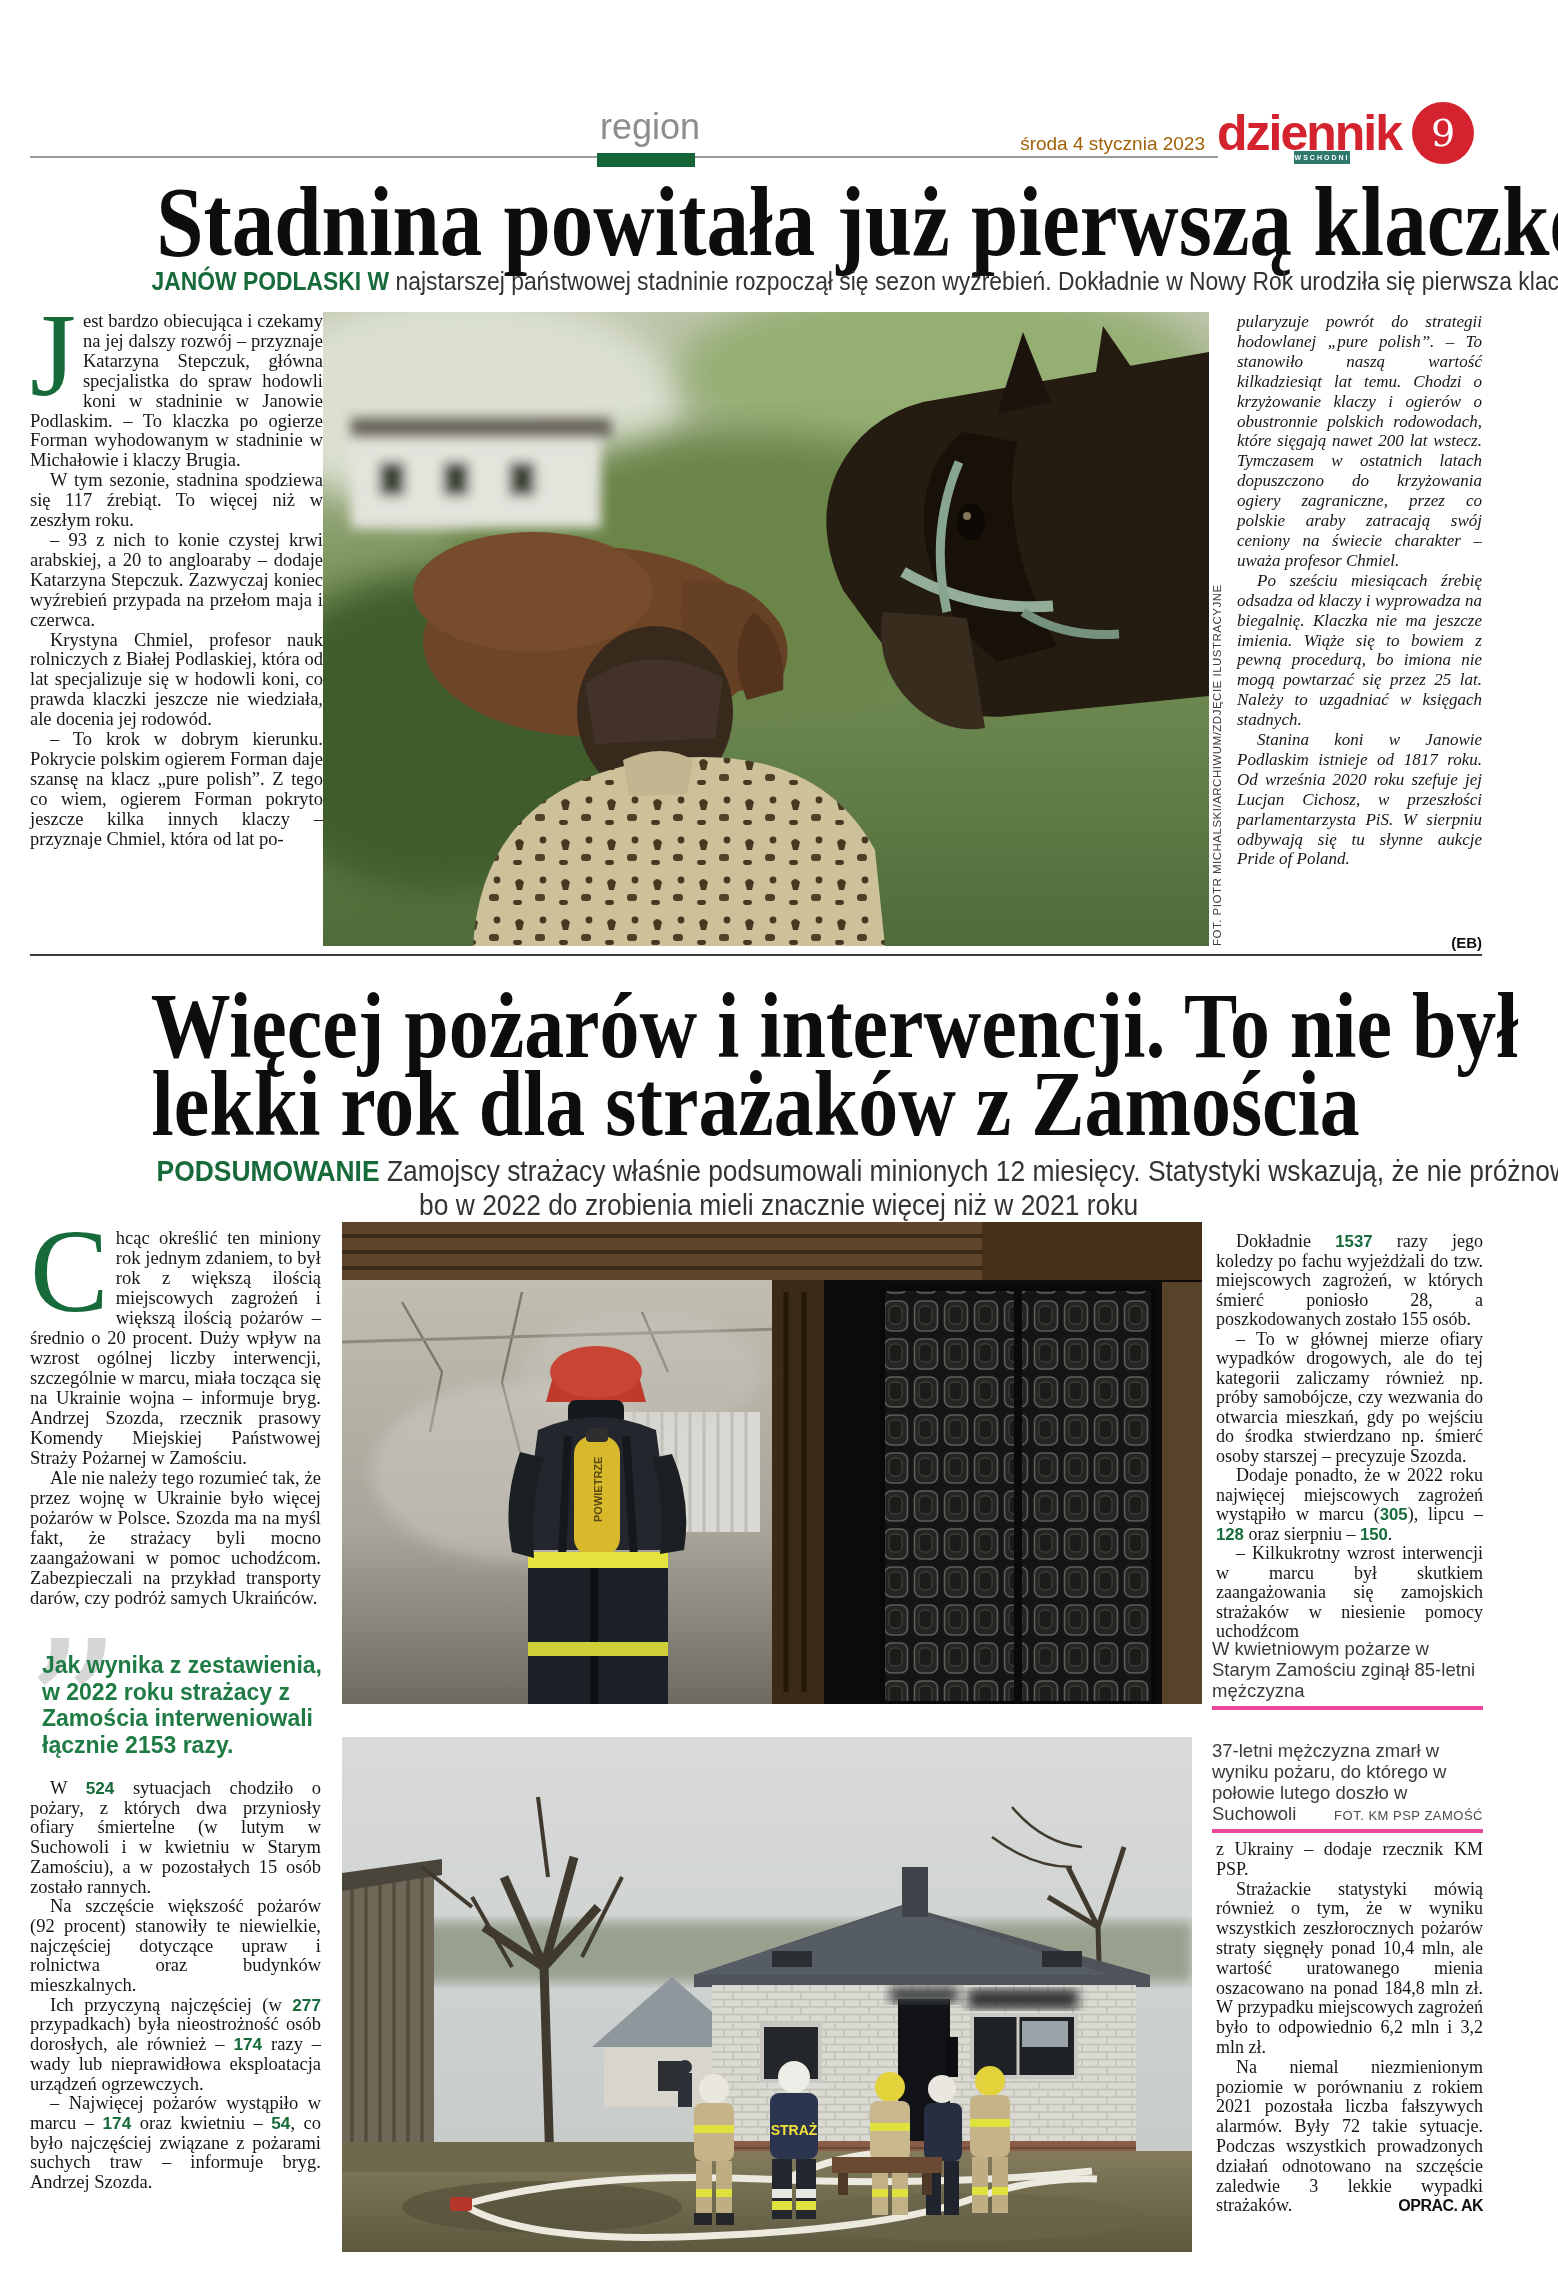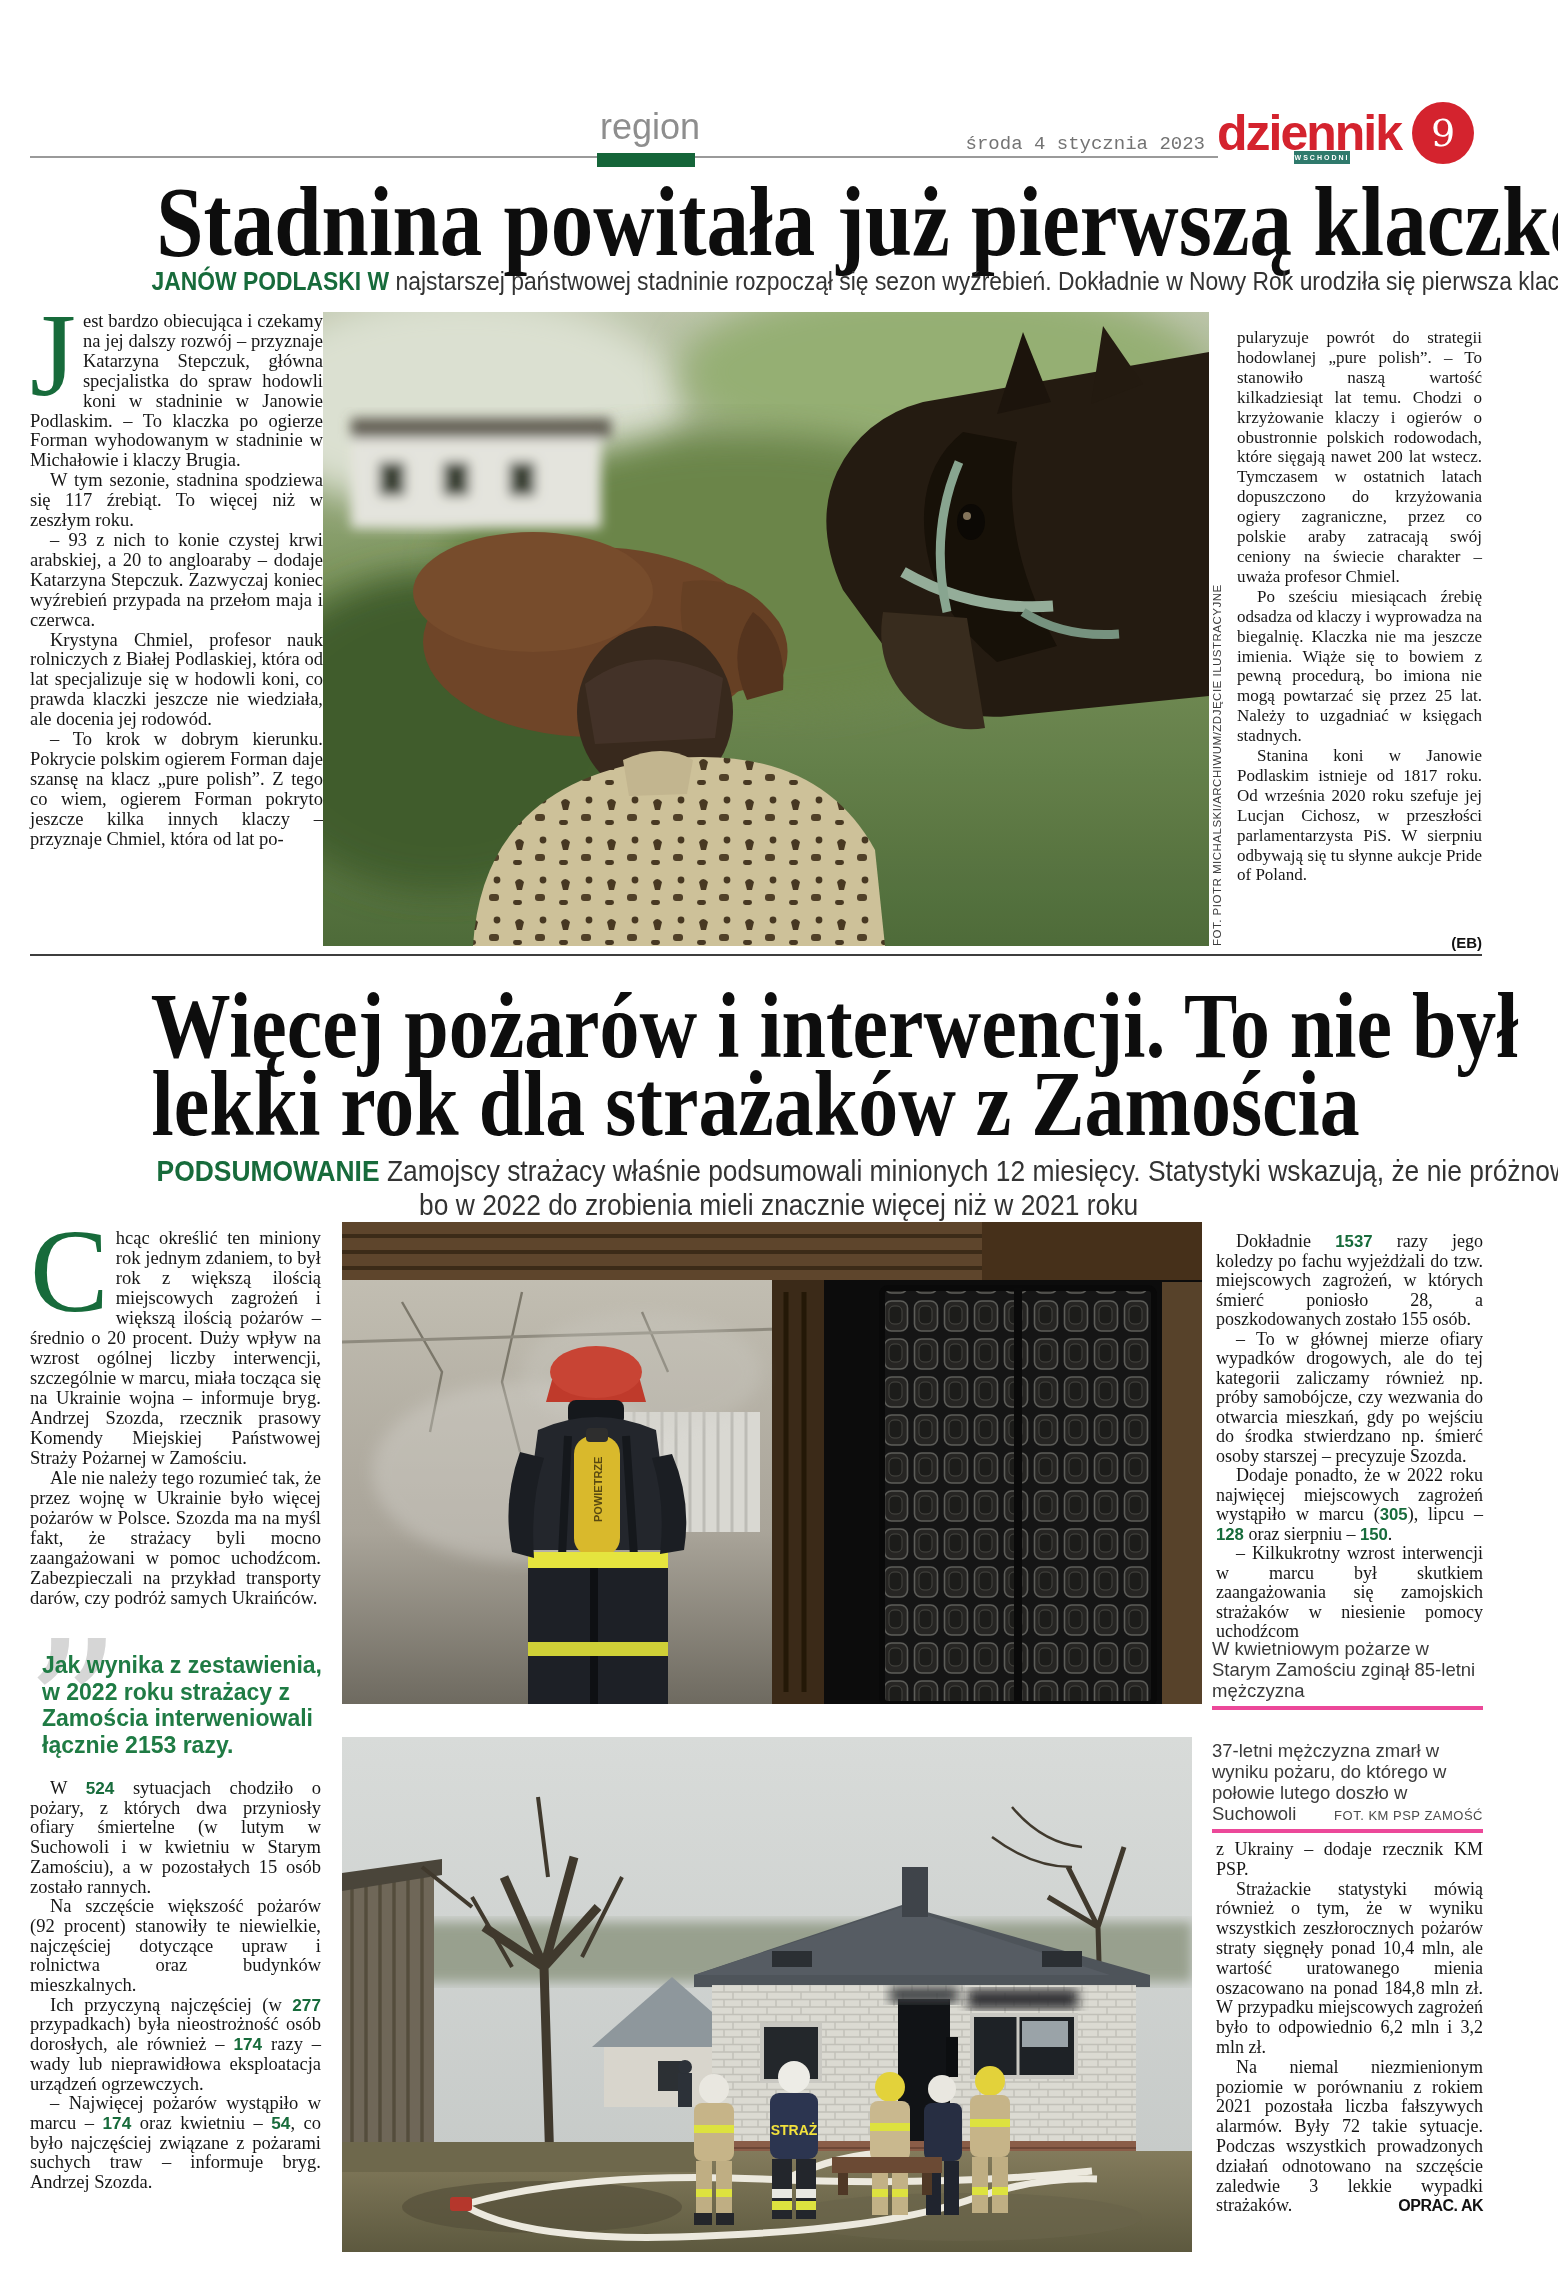--- a/index.html
+++ b/index.html
@@ -6,21 +6,21 @@
   .page{position:relative;width:1558px;height:2281px;background:#ffffff;margin:0 auto;
         font-family:"Liberation Serif",serif;color:#161616;overflow:hidden;}
   .abs{position:absolute;}
 
   
   .region-label{left:560px;top:106px;width:180px;text-align:center;
     font-family:"Liberation Sans",sans-serif;font-size:36px;font-weight:400;color:#8e8e8e;}
   .header-rule{left:30px;top:156px;width:1188px;height:2px;background:#9a9a9a;}
   .region-bar{left:597px;top:153px;width:98px;height:14px;background:#156539;}
   .date{left:880px;top:133px;width:325px;text-align:right;
-    font-family:Liberation Mono, monospace;font-size:19px;color:#737373;}
+    font-family:Liberation Sans, sans-serif;font-size:19px;color:#a16207;}
   .logo{left:1217px;top:104px;width:210px;
     font-family:"Liberation Sans",sans-serif;font-weight:700;font-size:50px;
     letter-spacing:-2px;color:#d4232e;}
   .logo-sub{left:1294px;top:151px;width:56px;height:13px;background:#2f7a6c;
     display:flex;align-items:center;justify-content:center;
     font-family:"Liberation Sans",sans-serif;font-size:7px;font-weight:700;
     letter-spacing:2px;color:#ffffff;}
   .page-circle{left:1412px;top:102px;width:62px;height:62px;border-radius:50%;
     background:#d4232e;display:flex;align-items:center;justify-content:center;}
   .page-circle span{font-family:"DejaVu Serif",serif;font-size:38px;color:#ffffff;}
@@ -36,21 +36,21 @@
   .h2{left:30px;top:986px;width:1452px;text-align:center;}
   .h2 .cond{font-size:94px;line-height:78px;font-weight:700;color:#0d0d0d;}
   .sub2{left:58px;top:1154px;width:1442px;text-align:center;
     font-family:"Liberation Sans",sans-serif;font-size:30px;color:#333;line-height:34px;}
 
   
   .col{text-align:justify;}
   .para{margin:0;text-indent:20px;}
   .para.noind{text-indent:0;}
   .a1-left{left:30px;top:312px;width:293px;font-size:18.5px;line-height:19.9px;}
-  .a1-right{left:1237px;top:328px;width:245px;font-size:17px;line-height:19.9px;}
+  .a1-right{left:1237px;top:312px;width:245px;font-size:17px;line-height:19.9px;font-style:italic;}
   .a2-left1{left:30px;top:1228px;width:291px;font-size:18.5px;line-height:20px;}
   .a2-left2{left:30px;top:1779px;width:291px;font-size:18.5px;line-height:19.7px;}
   .a2-right1{left:1216px;top:1232px;width:267px;font-size:18px;line-height:19.5px;}
   .a2-right2{left:1216px;top:1840px;width:267px;font-size:18px;line-height:19.8px;}
   .dropcap{float:left;font-size:118px;line-height:84px;color:#176b3b;margin:2px 7px 0 0;}
   .hl{font-family:"Liberation Sans",sans-serif;font-weight:700;color:#176b3b;font-size:.93em;}
   .signoff-eb{left:1237px;top:934px;width:245px;text-align:right;
     font-family:"Liberation Sans",sans-serif;font-weight:700;font-size:15px;color:#111;}
   .signoff-ak{text-align:right;margin-top:-20px;
     font-family:"Liberation Sans",sans-serif;font-weight:700;font-size:16px;color:#111;

